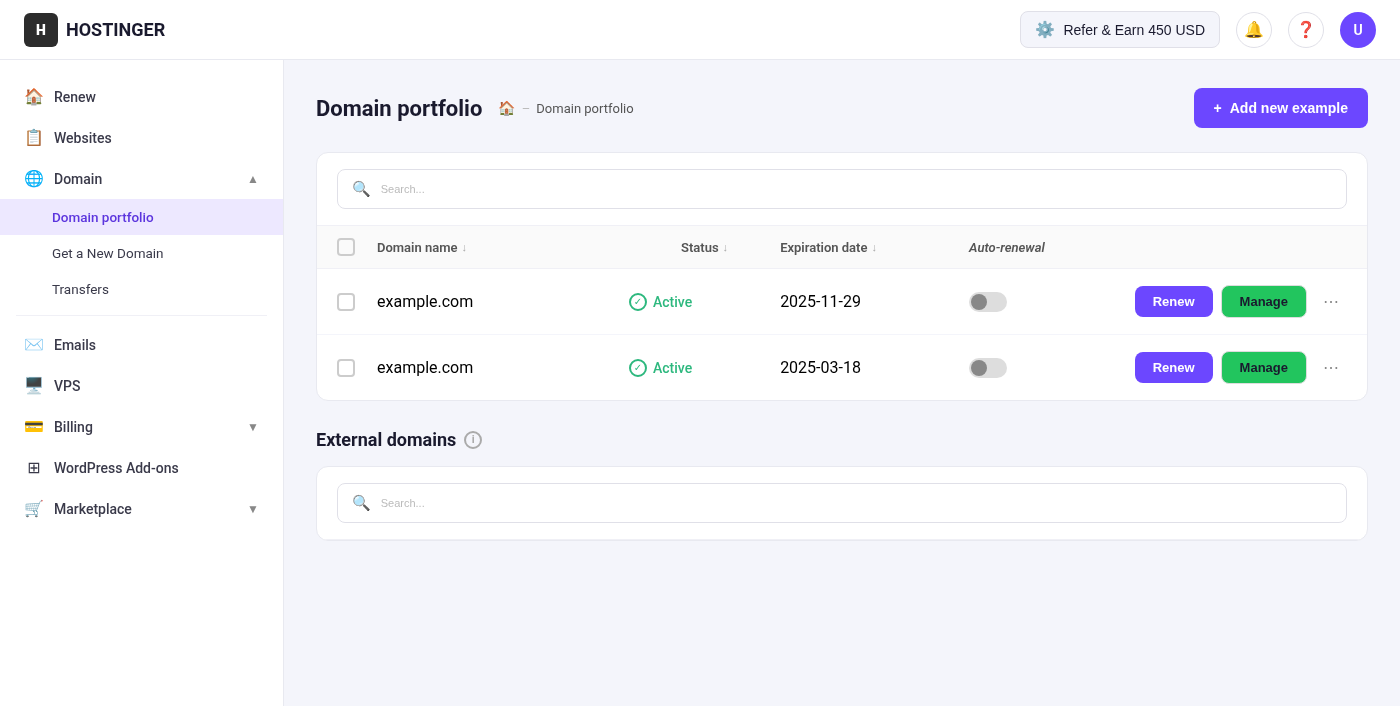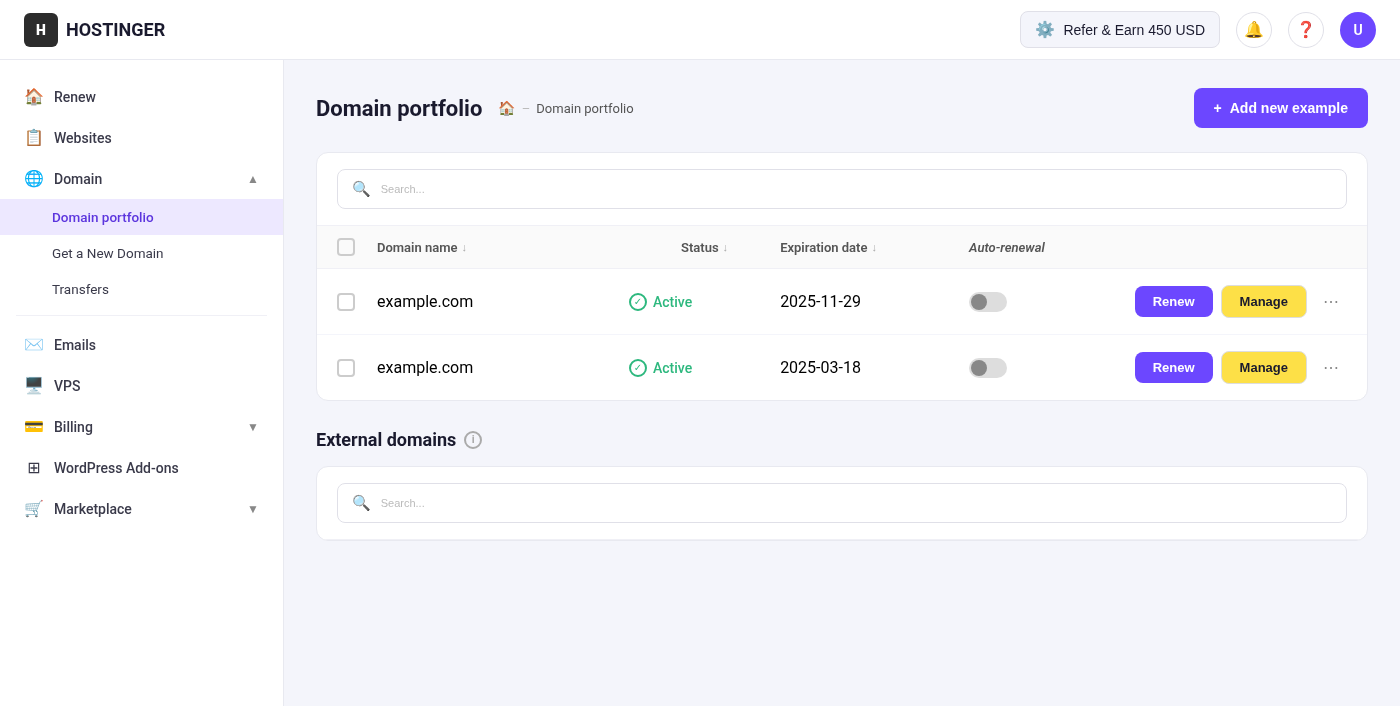--- a/index.html
+++ b/index.html
@@ -298,21 +298,21 @@
       background: #6c47ff;
       color: white;
       border: none;
       border-radius: 8px;
       padding: 8px 18px;
       font-size: 13px;
       font-weight: 600;
       cursor: pointer;
     }
     .manage-btn {
-      background: #fde047;
+      background: #22c55e;
       color: #1a1a2e;
       border: 1px solid #ddd;
       border-radius: 8px;
       padding: 8px 18px;
       font-size: 13px;
       font-weight: 600;
       cursor: pointer;
     }
     .more-btn {
       width: 32px; height: 32px;

